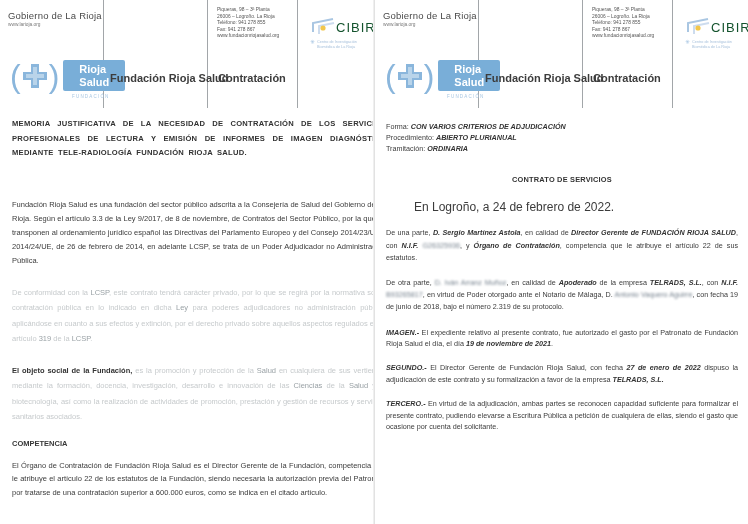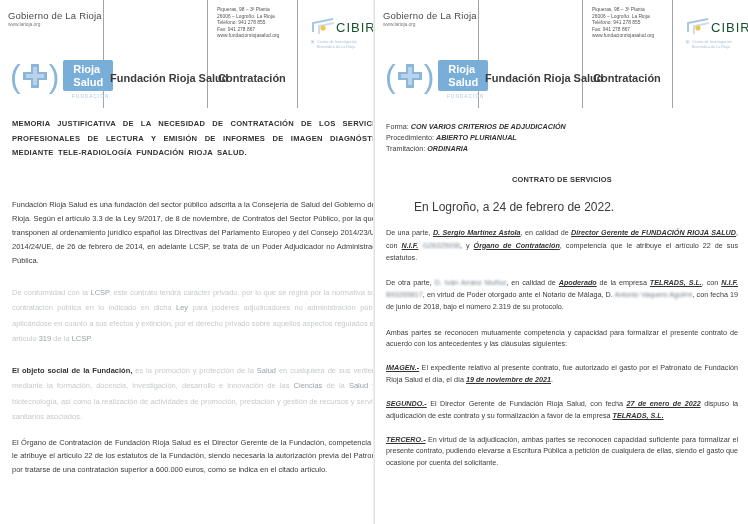--- a/index.html
+++ b/index.html
@@ -26,21 +26,21 @@
   .addr { position: absolute; left: 217px; top: 7px; font-size: 4.9px; line-height: 6.6px; color: #555; }
 
   .rs-logo { position: absolute; left: 10px; top: 60px; display: flex; align-items: center; }
   .paren { font-size: 32px; font-weight: 300; color: #8ab6dc; line-height: 30px; }
   .rs-cross { position: relative; width: 24px; height: 24px; margin: 0 2px; }
   .rs-cross .v  { position: absolute; left: 8px;  top: 0;   width: 8px;  height: 24px; background: #8ab6dc; }
   .rs-cross .h  { position: absolute; left: 0;   top: 8px;  width: 24px; height: 8px;  background: #8ab6dc; }
   .rs-cross .vi { position: absolute; left: 10px; top: 3px;  width: 4px;  height: 18px; background: #b9d4ea; }
   .rs-cross .hi { position: absolute; left: 3px;  top: 10px; width: 18px; height: 4px;  background: #b9d4ea; }
   .rs-box { margin-left: 4px; background: #79aed8; color: #fff; font-weight: 700;
-            font-size: 11px; line-height: 12.5px; padding: 3px 10px; border-radius: 2px; }
+            font-size: 11px; line-height: 12.5px; padding: 3px 16px; border-radius: 2px; }
   .rs-sub { position: absolute; left: 62px; top: 34px; font-size: 4.5px; letter-spacing: 1.2px; color: #a7c6e2; }
 
   .dept { position: absolute; top: 72px; font-size: 11px; font-weight: 600; color: #3c3c3c; }
   .dept.d1 { left: 110px; } .dept.d2 { left: 218px; }
 
   .cibir { position: absolute; left: 310px; top: 16px; width: 72px; }
   .cibir-row { display: flex; align-items: center; }
   .cibir-acro { font-size: 13px; letter-spacing: 1px; color: #14532d; font-weight: 400; }
   .cibir-cap { margin-top: 2px; display: flex; align-items: flex-start; }
   .cibir-star { font-size: 6px; color: #9fc0e0; margin-right: 2px; line-height: 5px; }
@@ -64,21 +64,21 @@
   .meta-value { font-weight: 700; font-style: italic; color: #333; }
 
   .rp-h { text-align: center; font-size: 7.4px; font-weight: 700; color: #333; letter-spacing: .2px; }
   .rp-h.contract { margin-top: 21px; }
   .rp-h.antecedentes { margin-top: 15px; }
   .rp-date { margin-top: 16px; font-size: 12px; text-indent: 28px; text-align: left; }
   .rp-p { font-size: 7.2px; line-height: 12.2px; margin-top: 13px; }
   .rp-p.tight { line-height: 11.4px; }
 
   .run-b  { font-weight: 700; color: #333; }
-  .run-bi { font-weight: 700; font-style: italic; color: #333; text-decoration: underline; }
+  .run-bi { font-weight: 700; font-style: italic; color: #333; }
   .run-r  { filter: blur(1.1px); color: #76828e; }
   .run-f  { color: #c6cacc; }
   .run-f2 { color: #9aa2a6; }
 </style>
 </head>
 <body>
 
 <div class="sheet left">
   <div class="hdr">
     <div class="vr v1"></div>
@@ -129,20 +129,21 @@
         </span>
       </div>
     </div>
   </div>
 
   <div class="body-l">
     <p class="doc-title">MEMORIA JUSTIFICATIVA DE LA NECESIDAD DE CONTRATACIÓN DE LOS SERVICIOS PROFESIONALES DE LECTURA Y EMISIÓN DE INFORMES DE IMAGEN DIAGNÓSTICA MEDIANTE TELE-RADIOLOGÍA FUNDACIÓN RIOJA SALUD.</p>
     <p class="lp-p lp-p1">Fundación Rioja Salud es una fundación del sector público adscrita a la Consejería de Salud del Gobierno de La Rioja. Según el artículo 3.3 de la Ley 9/2017, de 8 de noviembre, de Contratos del Sector Público, por la que se transponen al ordenamiento jurídico español las Directivas del Parlamento Europeo y del Consejo 2014/23/UE y 2014/24/UE, de 26 de febrero de 2014, en adelante LCSP, se trata de un Poder Adjudicador no Administración Pública.</p>
     <p class="lp-p lp-p2"><span class="run-f">De conformidad con la </span><span class="run-f2">LCSP</span><span class="run-f">, este contrato tendrá carácter privado, por lo que se regirá por la normativa sobre contratación pública en lo indicado en dicha </span><span class="run-f2">Ley</span><span class="run-f"> para poderes adjudicadores no administración pública, aplicándose en cuanto a sus efectos y extinción, por el derecho privado sobre aquellos aspectos regulados en el artículo </span><span class="run-f2">319</span><span class="run-f"> de la </span><span class="run-f2">LCSP</span><span class="run-f">.</span></p>
     <p class="lp-p lp-p3"><span class="run-b">El objeto social de la Fundación,</span><span class="run-f"> es la promoción y protección de la </span><span class="run-f2">Salud</span><span class="run-f"> en cualquiera de sus vertientes mediante la formación, docencia, investigación, desarrollo e innovación de las </span><span class="run-f2">Ciencias</span><span class="run-f"> de la </span><span class="run-f2">Salud</span><span class="run-f"> y la biotecnología, así como la realización de actividades de promoción, prestación y gestión de recursos y servicios sanitarios asociados.</span></p>
+    <p class="lp-h">COMPETENCIA</p>
     <p class="lp-p lp-p4">El Órgano de Contratación de Fundación Rioja Salud es el Director Gerente de la Fundación, competencia que le atribuye el artículo 22 de los estatutos de la Fundación, siendo necesaria la autorización previa del Patronato por tratarse de una contratación superior a 600.000 euros, como se indica en el citado artículo.</p>
   </div>
 </div>
 
 <div class="sheet right">
   <div class="hdr">
     <div class="vr v1"></div>
     <div class="vr v2"></div>
     <div class="vr v3"></div>
     <div class="gov">
@@ -202,18 +203,17 @@
       </div>
       <div>
         <span class="meta-label">Tramitación: </span><span class="meta-value">ORDINARIA</span>
       </div>
     </div>
 
     <p class="rp-h contract">CONTRATO DE SERVICIOS</p>
     <p class="rp-date">En Logroño, a 24 de febrero de 2022.</p>
     <p class="rp-p"><span>De una parte, </span><span class="run-bi">D. Sergio Martínez Astola</span><span>, en calidad de </span><span class="run-bi">Director Gerente de FUNDACIÓN RIOJA SALUD</span><span>, con </span><span class="run-bi">N.I.F.</span><span> </span><span class="run-r">G26325936</span><span>, y </span><span class="run-bi">Órgano de Contratación</span><span>, competencia que le atribuye el artículo 22 de sus estatutos.</span></p>
     <p class="rp-p"><span>De otra parte, </span><span class="run-r">D. Iván Arranz Muñoz</span><span>, en calidad de </span><span class="run-bi">Apoderado</span><span> de la empresa </span><span class="run-bi">TELRADS, S.L.</span><span>, con </span><span class="run-bi">N.I.F.</span><span> </span><span class="run-r">B93265817</span><span>, en virtud de Poder otorgado ante el Notario de Málaga, D. </span><span class="run-r">Antonio Vaquero Aguirre</span><span>, con fecha 19 de junio de 2018, bajo el número 2.319 de su protocolo.</span></p>
-    <p class="rp-p tight">Ambas partes se reconocen mutuamente competencia y capacidad para formalizar el presente contrato de acuerdo con los antecedentes y las cláusulas siguientes:</p>
     <p class="rp-p tight"><span class="run-bi">IMAGEN.-</span><span> El expediente relativo al presente contrato, fue autorizado el gasto por el Patronato de Fundación Rioja Salud el día, el día </span><span class="run-bi">19 de noviembre de 2021</span><span>.</span></p>
     <p class="rp-p tight"><span class="run-bi">SEGUNDO.-</span><span> El Director Gerente de Fundación Rioja Salud, con fecha </span><span class="run-bi">27 de enero de 2022</span><span> dispuso la adjudicación de este contrato y su formalización a favor de la empresa </span><span class="run-bi">TELRADS, S.L.</span></p>
     <p class="rp-p tight"><span class="run-bi">TERCERO.-</span><span> En virtud de la adjudicación, ambas partes se reconocen capacidad suficiente para formalizar el presente contrato, pudiendo elevarse a Escritura Pública a petición de cualquiera de ellas, siendo el gasto que ocasione por cuenta del solicitante.</span></p>
   </div>
 </div>
 
 </body></html>

